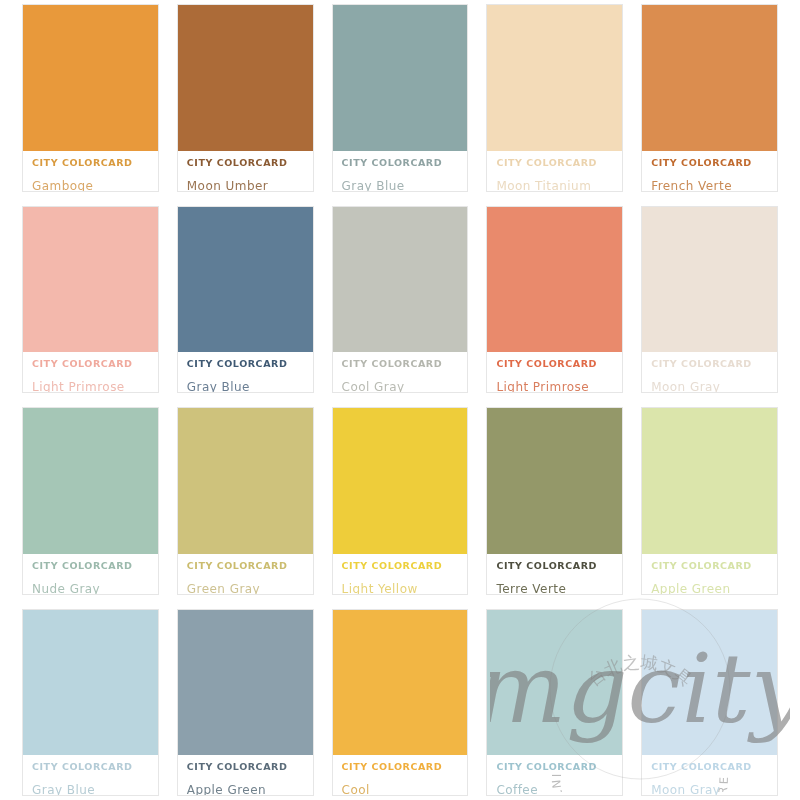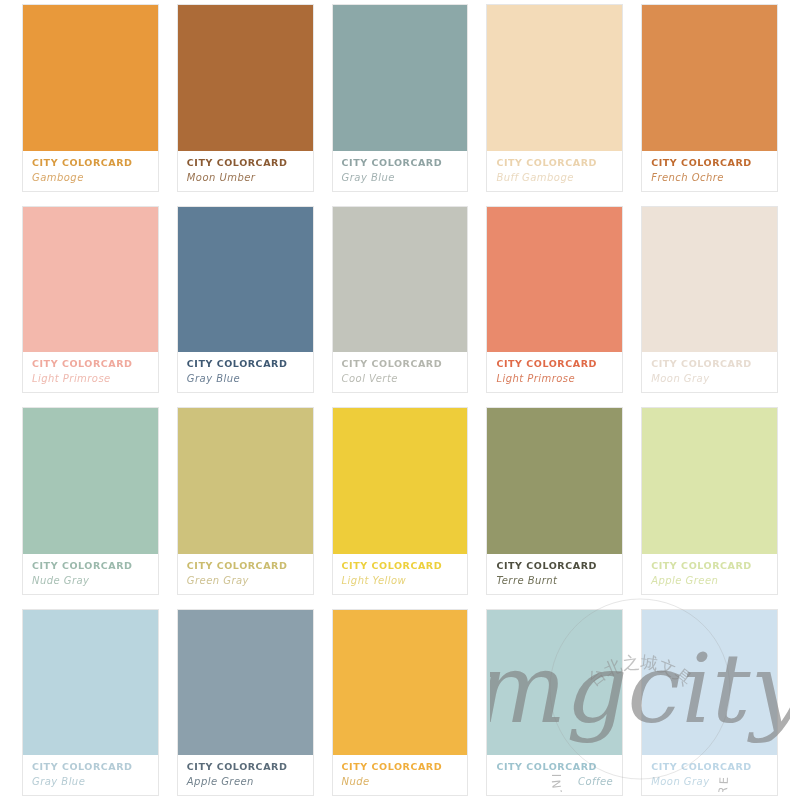--- a/index.html
+++ b/index.html
@@ -53,25 +53,24 @@
     font-family: "DejaVu Sans", sans-serif;
     font-size: 9.5px;
     font-weight: bold;
     letter-spacing: 0.55px;
     line-height: 1.1;
     white-space: nowrap;
   }
 
   .cname {
     font-family: "DejaVu Sans", sans-serif;
-    font-size: 10px;
-    font-style: italic;
+    font-size: 12px;
     letter-spacing: 0.45px;
     line-height: 1.1;
-    margin-top: 4px;
+    margin-top: 12px;
     white-space: nowrap;
   }
 
   
   #watermark {
     position: absolute;
     right: 10px;
     bottom: 8px;
     width: 300px;
     height: 210px;
@@ -124,49 +123,49 @@
       <div class="swatch" style="background: rgb(140, 168, 168);"></div>
       <div class="footer">
         <div class="brand" style="color: rgb(143, 163, 163);">CITY COLORCARD</div>
         <div class="cname" style="color: rgb(163, 178, 178);">Gray Blue</div>
       </div>
     </div>
     <div class="card">
       <div class="swatch" style="background: rgb(243, 219, 184);"></div>
       <div class="footer">
         <div class="brand" style="color: rgb(235, 211, 174);">CITY COLORCARD</div>
-        <div class="cname" style="color: rgb(235, 218, 192);">Buff Gamboge</div>
+        <div class="cname" style="color: rgb(235, 218, 192);">Moon Titanium</div>
       </div>
     </div>
     <div class="card">
       <div class="swatch" style="background: rgb(219, 141, 79);"></div>
       <div class="footer">
         <div class="brand" style="color: rgb(192, 106, 46);">CITY COLORCARD</div>
-        <div class="cname" style="color: rgb(201, 138, 85);">French Ochre</div>
+        <div class="cname" style="color: rgb(201, 138, 85);">French Verte</div>
       </div>
     </div>
     <div class="card">
       <div class="swatch" style="background: rgb(243, 184, 172);"></div>
       <div class="footer">
         <div class="brand" style="color: rgb(240, 169, 157);">CITY COLORCARD</div>
         <div class="cname" style="color: rgb(239, 186, 176);">Light Primrose</div>
       </div>
     </div>
     <div class="card">
       <div class="swatch" style="background: rgb(95, 125, 150);"></div>
       <div class="footer">
         <div class="brand" style="color: rgb(63, 89, 115);">CITY COLORCARD</div>
         <div class="cname" style="color: rgb(106, 126, 147);">Gray Blue</div>
       </div>
     </div>
     <div class="card">
       <div class="swatch" style="background: rgb(194, 196, 187);"></div>
       <div class="footer">
         <div class="brand" style="color: rgb(180, 182, 174);">CITY COLORCARD</div>
-        <div class="cname" style="color: rgb(185, 187, 179);">Cool Verte</div>
+        <div class="cname" style="color: rgb(185, 187, 179);">Cool Gray</div>
       </div>
     </div>
     <div class="card">
       <div class="swatch" style="background: rgb(233, 138, 108);"></div>
       <div class="footer">
         <div class="brand" style="color: rgb(224, 106, 71);">CITY COLORCARD</div>
         <div class="cname" style="color: rgb(217, 126, 94);">Light Primrose</div>
       </div>
     </div>
     <div class="card">
@@ -194,21 +193,21 @@
       <div class="swatch" style="background: rgb(238, 205, 58);"></div>
       <div class="footer">
         <div class="brand" style="color: rgb(237, 208, 60);">CITY COLORCARD</div>
         <div class="cname" style="color: rgb(231, 211, 122);">Light Yellow</div>
       </div>
     </div>
     <div class="card">
       <div class="swatch" style="background: rgb(148, 152, 105);"></div>
       <div class="footer">
         <div class="brand" style="color: rgb(78, 78, 63);">CITY COLORCARD</div>
-        <div class="cname" style="color: rgb(110, 110, 85);">Terre Burnt</div>
+        <div class="cname" style="color: rgb(110, 110, 85);">Terre Verte</div>
       </div>
     </div>
     <div class="card">
       <div class="swatch" style="background: rgb(219, 229, 171);"></div>
       <div class="footer">
         <div class="brand" style="color: rgb(214, 226, 166);">CITY COLORCARD</div>
         <div class="cname" style="color: rgb(217, 227, 172);">Apple Green</div>
       </div>
     </div>
     <div class="card">
@@ -222,28 +221,28 @@
       <div class="swatch" style="background: rgb(140, 160, 172);"></div>
       <div class="footer">
         <div class="brand" style="color: rgb(90, 107, 121);">CITY COLORCARD</div>
         <div class="cname" style="color: rgb(114, 130, 141);">Apple Green</div>
       </div>
     </div>
     <div class="card">
       <div class="swatch" style="background: rgb(242, 182, 68);"></div>
       <div class="footer">
         <div class="brand" style="color: rgb(240, 174, 60);">CITY COLORCARD</div>
-        <div class="cname" style="color: rgb(220, 178, 100);">Nude</div>
+        <div class="cname" style="color: rgb(220, 178, 100);">Cool</div>
       </div>
     </div>
     <div class="card">
       <div class="swatch" style="background: rgb(180, 210, 210);"></div>
       <div class="footer">
         <div class="brand" style="color: rgb(157, 195, 206);">CITY COLORCARD</div>
-        <div class="cname" style="color: rgb(168, 195, 201); text-align: right;">Coffee</div>
+        <div class="cname" style="color: rgb(168, 195, 201);">Coffee</div>
       </div>
     </div>
     <div class="card">
       <div class="swatch" style="background: rgb(207, 225, 238);"></div>
       <div class="footer">
         <div class="brand" style="color: rgb(188, 214, 230);">CITY COLORCARD</div>
         <div class="cname" style="color: rgb(194, 216, 228);">Moon Gray</div>
       </div>
     </div>
     <div id="watermark">

